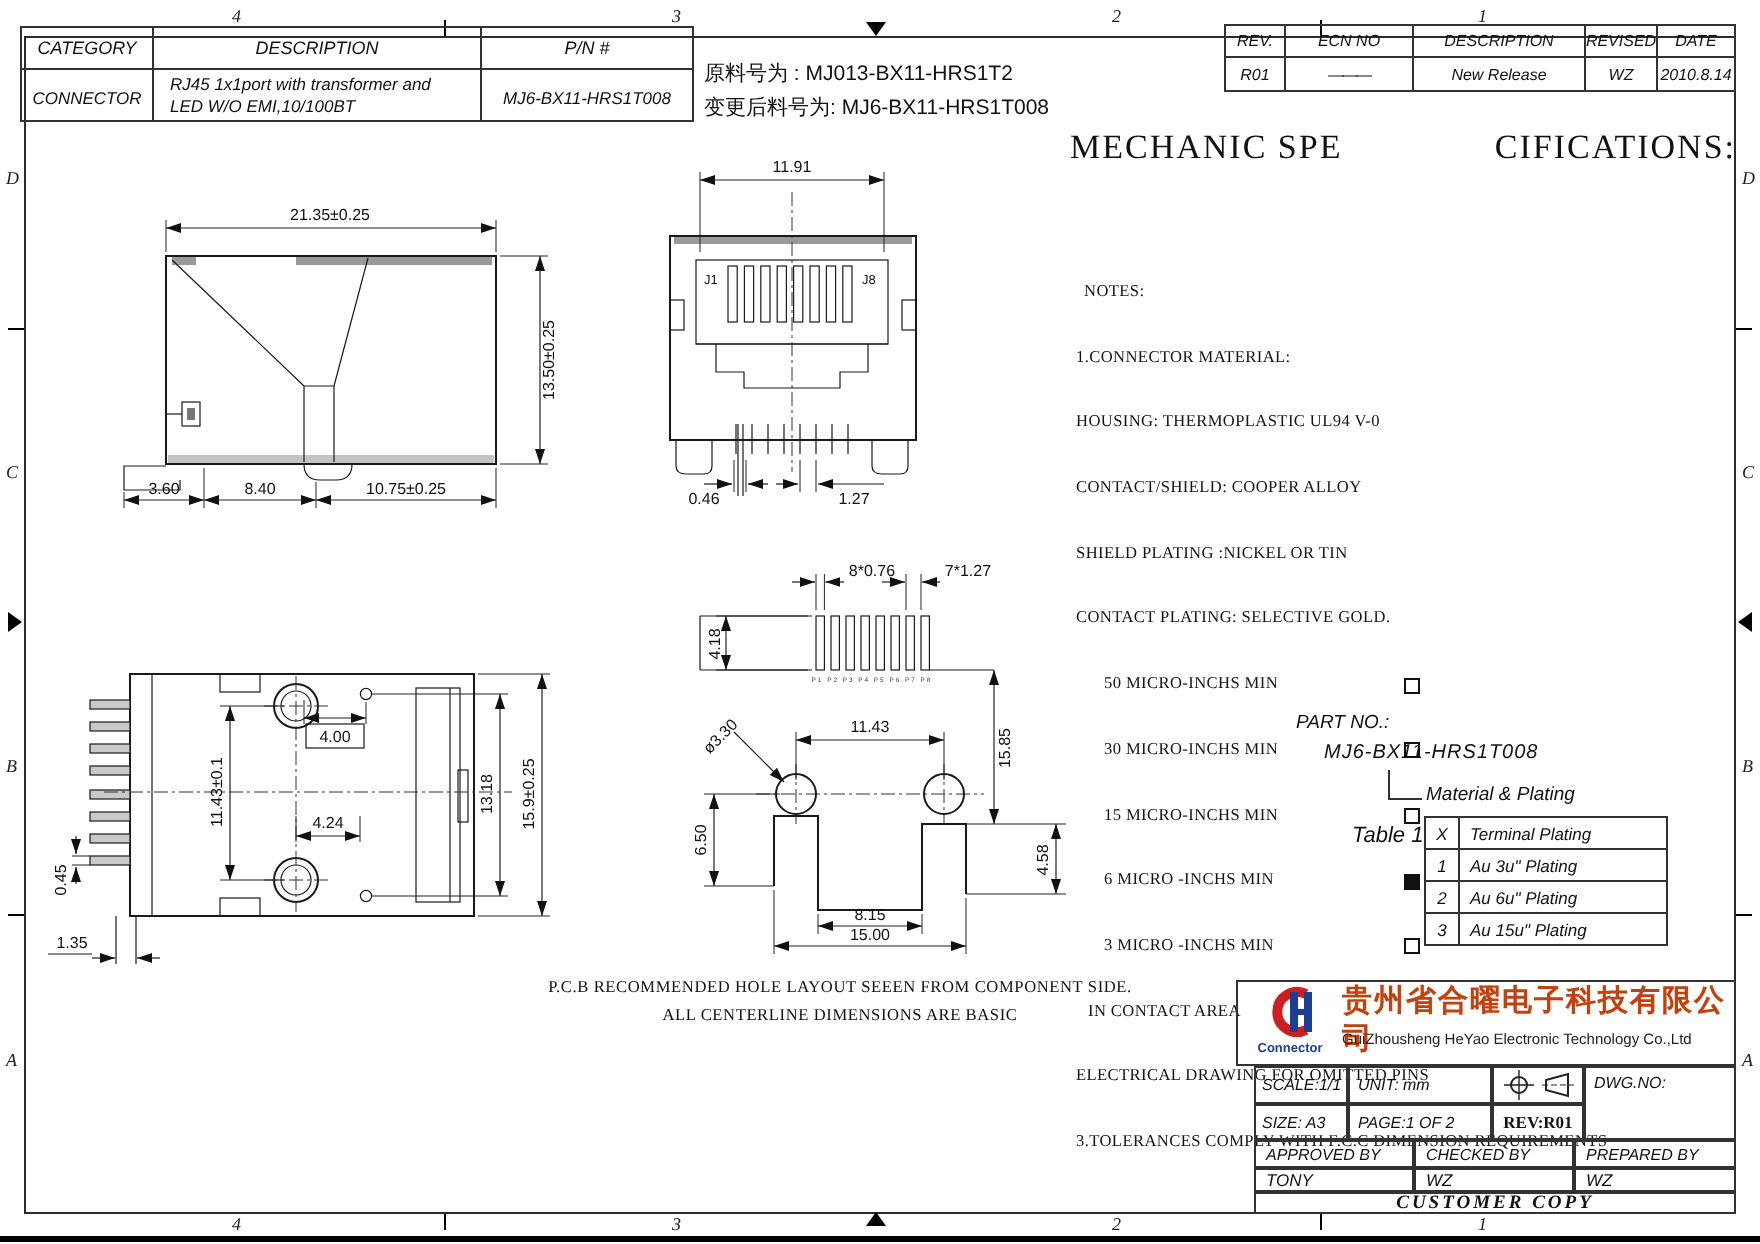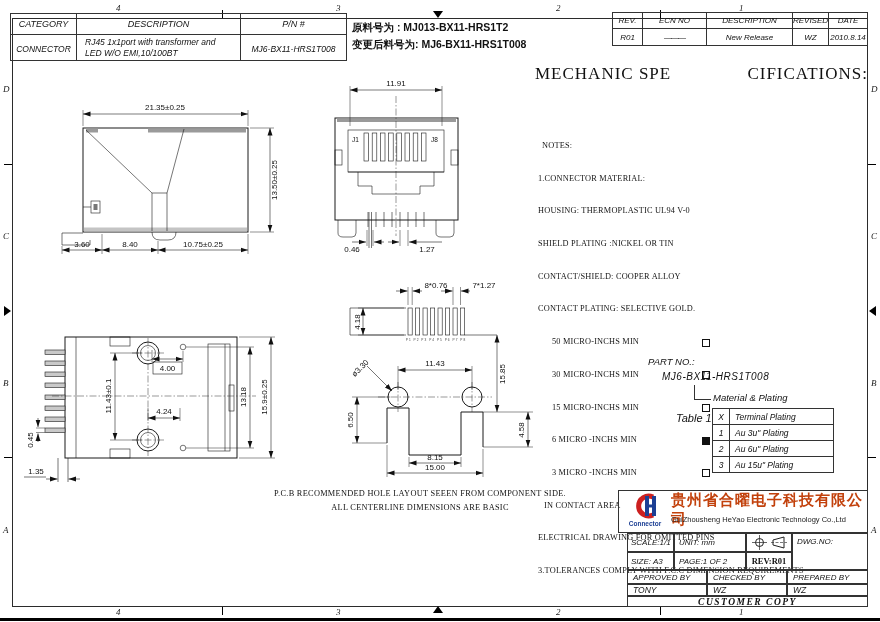--- a/index.html
+++ b/index.html
@@ -89,21 +89,21 @@
     <div style="display:flex;height:27px">
       <div class="ht-cell it" style="width:66px;display:flex;align-items:center;justify-content:center;font-size:8.5px">CONNECTOR</div>
       <div class="ht-cell it" style="width:164px;font-size:8.5px;line-height:11px;padding:2px 0 0 8px">
         <div>RJ45 1x1port with transformer and</div>
         <div>LED W/O EMI,10/100BT</div>
       </div>
       <div class="it" style="flex:1;display:flex;align-items:center;justify-content:center;font-size:8.5px">MJ6-BX11-HRS1T008</div>
     </div>
   </div>
 
-  <div class="abs" style="left:352px;top:19px;font-size:10.5px;font-weight:bold;line-height:17px">
+  <div class="abs" style="left:352px;top:29px;font-size:10.5px;font-weight:normal;line-height:17px">
     <div>原料号为 : MJ013-BX11-HRS1T2</div>
     <div>变更后料号为:  MJ6-BX11-HRS1T008</div>
   </div>
 
   <div class="cell" style="left:612px;top:12px;width:256px;height:34px;font:italic 8px 'Liberation Sans',sans-serif">
     <div style="display:flex;height:15px;border-bottom:1px solid #333">
       <div class="ht-cell" style="width:30px;display:flex;align-items:center;justify-content:center">REV.</div>
       <div class="ht-cell" style="width:64px;display:flex;align-items:center;justify-content:center">ECN NO</div>
       <div class="ht-cell" style="width:86px;display:flex;align-items:center;justify-content:center">DESCRIPTION</div>
       <div class="ht-cell" style="width:36px;display:flex;align-items:center;justify-content:center">REVISED</div>
@@ -120,22 +120,22 @@
 
   <div class="abs" style="left:535px;top:64px;width:333px;display:flex;justify-content:space-between;font:17px 'Liberation Serif',serif;letter-spacing:1px">
     <span>MECHANIC SPE</span>
     <span>CIFICATIONS:</span>
   </div>
 
   <div class="notes">
     <div style="margin-left:4px">NOTES:</div>
     <div>1.CONNECTOR MATERIAL:</div>
     <div>HOUSING: THERMOPLASTIC UL94 V-0</div>
+    <div>CONTACT/SHIELD: COOPER ALLOY</div>
     <div>SHIELD PLATING :NICKEL OR TIN</div>
-    <div>CONTACT/SHIELD: COOPER ALLOY</div>
     <div>CONTACT PLATING: SELECTIVE GOLD.</div>
     <div class="prow"><span class="lbl">50 MICRO-INCHS MIN</span><span class="box"></span></div>
     <div class="prow"><span class="lbl">30 MICRO-INCHS MIN</span><span class="box"></span></div>
     <div class="prow"><span class="lbl">15 MICRO-INCHS MIN</span><span class="box"></span></div>
     <div class="prow"><span class="lbl">6 MICRO -INCHS MIN</span><span class="box filled"></span></div>
     <div class="prow"><span class="lbl">3 MICRO -INCHS MIN</span><span class="box"></span></div>
     <div style="margin-left:6px">IN CONTACT AREA</div>
     <div>ELECTRICAL DRAWING FOR OMITTED PINS</div>
     <div>3.TOLERANCES COMPLY WITH F.C.C DIMENSION REQUIREMENTS</div>
     

